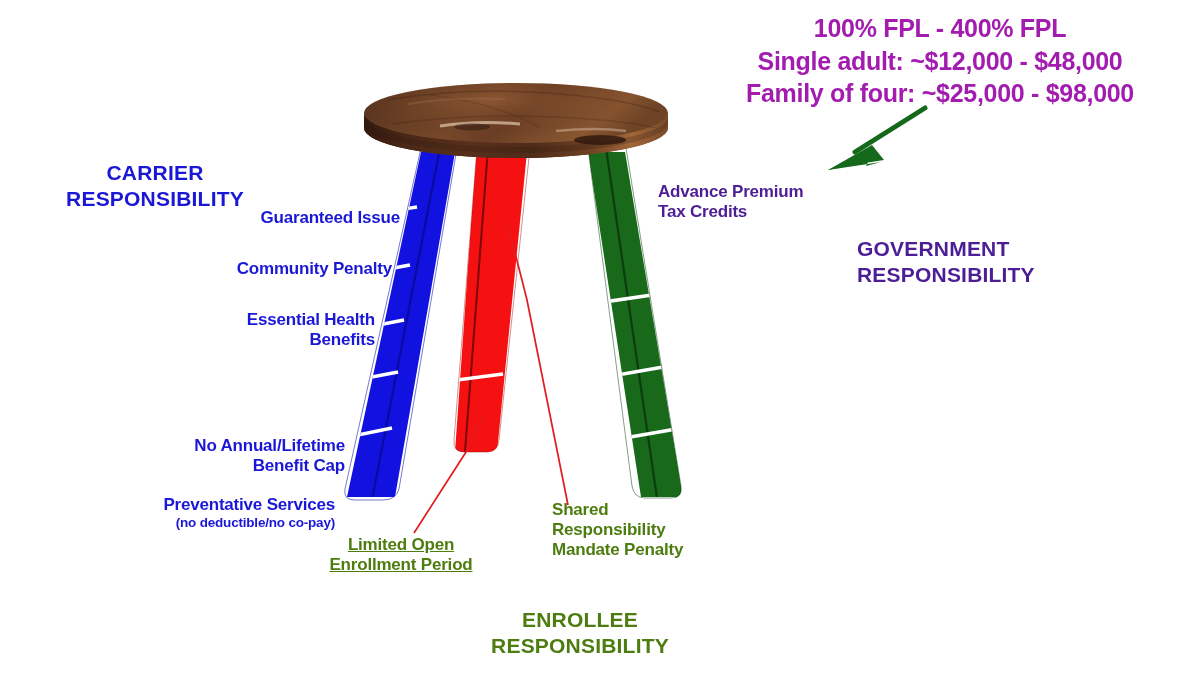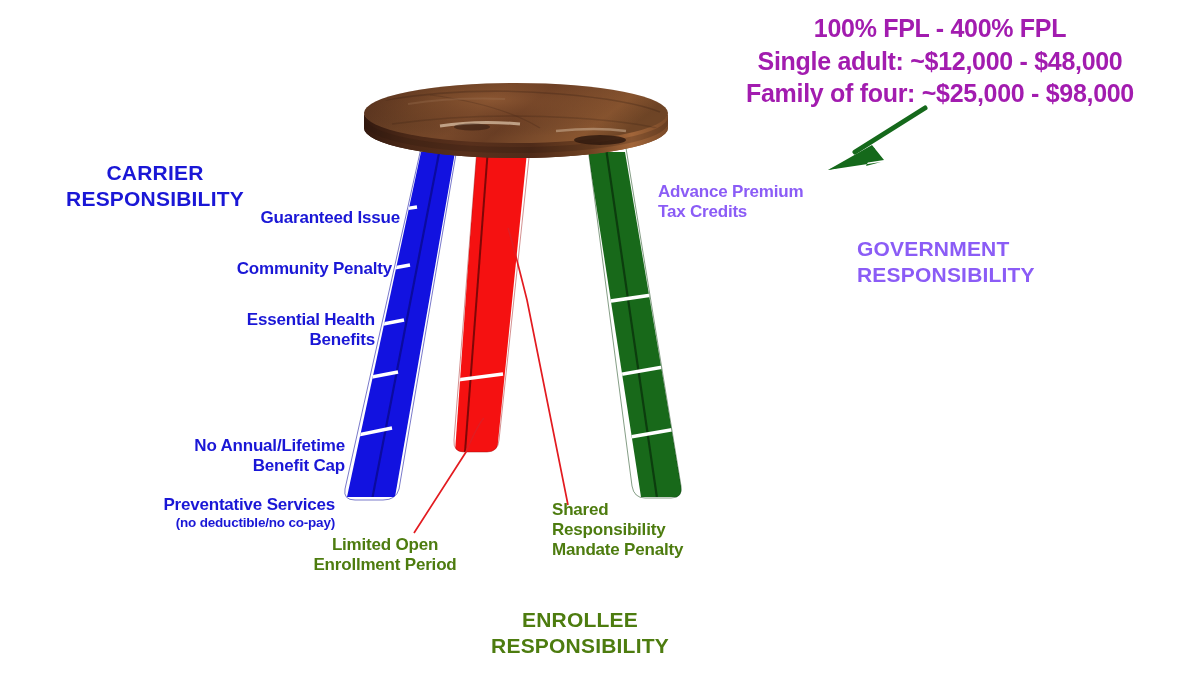--- a/index.html
+++ b/index.html
@@ -22,21 +22,21 @@
   
   .txt {
     position: absolute;
     white-space: pre-line;
     line-height: 1.18;
     font-weight: bold;
     letter-spacing: -0.2px;
   }
 
   .blue-txt   { color: #1A17D6; }
-  .green-txt  { color: #8b5cf6; }
+  .green-txt  { color: #4c1d95; }
   .red-txt    { color: #4d7c0f; }
 
   .hdr-green {
     font-size: 25px;
     font-weight: bold;
     color: #a21caf;
     text-align: center;
     line-height: 1.30;
     letter-spacing: -0.3px;
   }
@@ -204,21 +204,21 @@
 
 
   <div class="txt leg-label blue-txt ta-right" style="left:130px; top:400px; width:215px;">No Annual/Lifetime
 Benefit Cap</div>
 
   <div class="txt leg-label blue-txt ta-right" style="left:110px; top:439px; width:225px;">
     <span>Preventative Services</span>
     <span class="sub">(no deductible/no co-pay)</span>
   </div>
 
-  <div class="txt leg-label red-txt ta-center" style="left:285px; top:535px; width:200px;">Limited Open
+  <div class="txt leg-label red-txt ta-center" style="left:301px; top:535px; width:200px;text-decoration:underline;">Limited Open
 Enrollment Period</div>
 
   <div class="txt leg-label red-txt ta-left" style="left:552px; top:500px; width:230px;">Shared
 Responsibility
 Mandate Penalty</div>
 
   <div class="txt leg-label green-txt ta-left" style="left:658px; top:182px; width:210px;">Advance Premium
 Tax Credits</div>
 
 </div>

